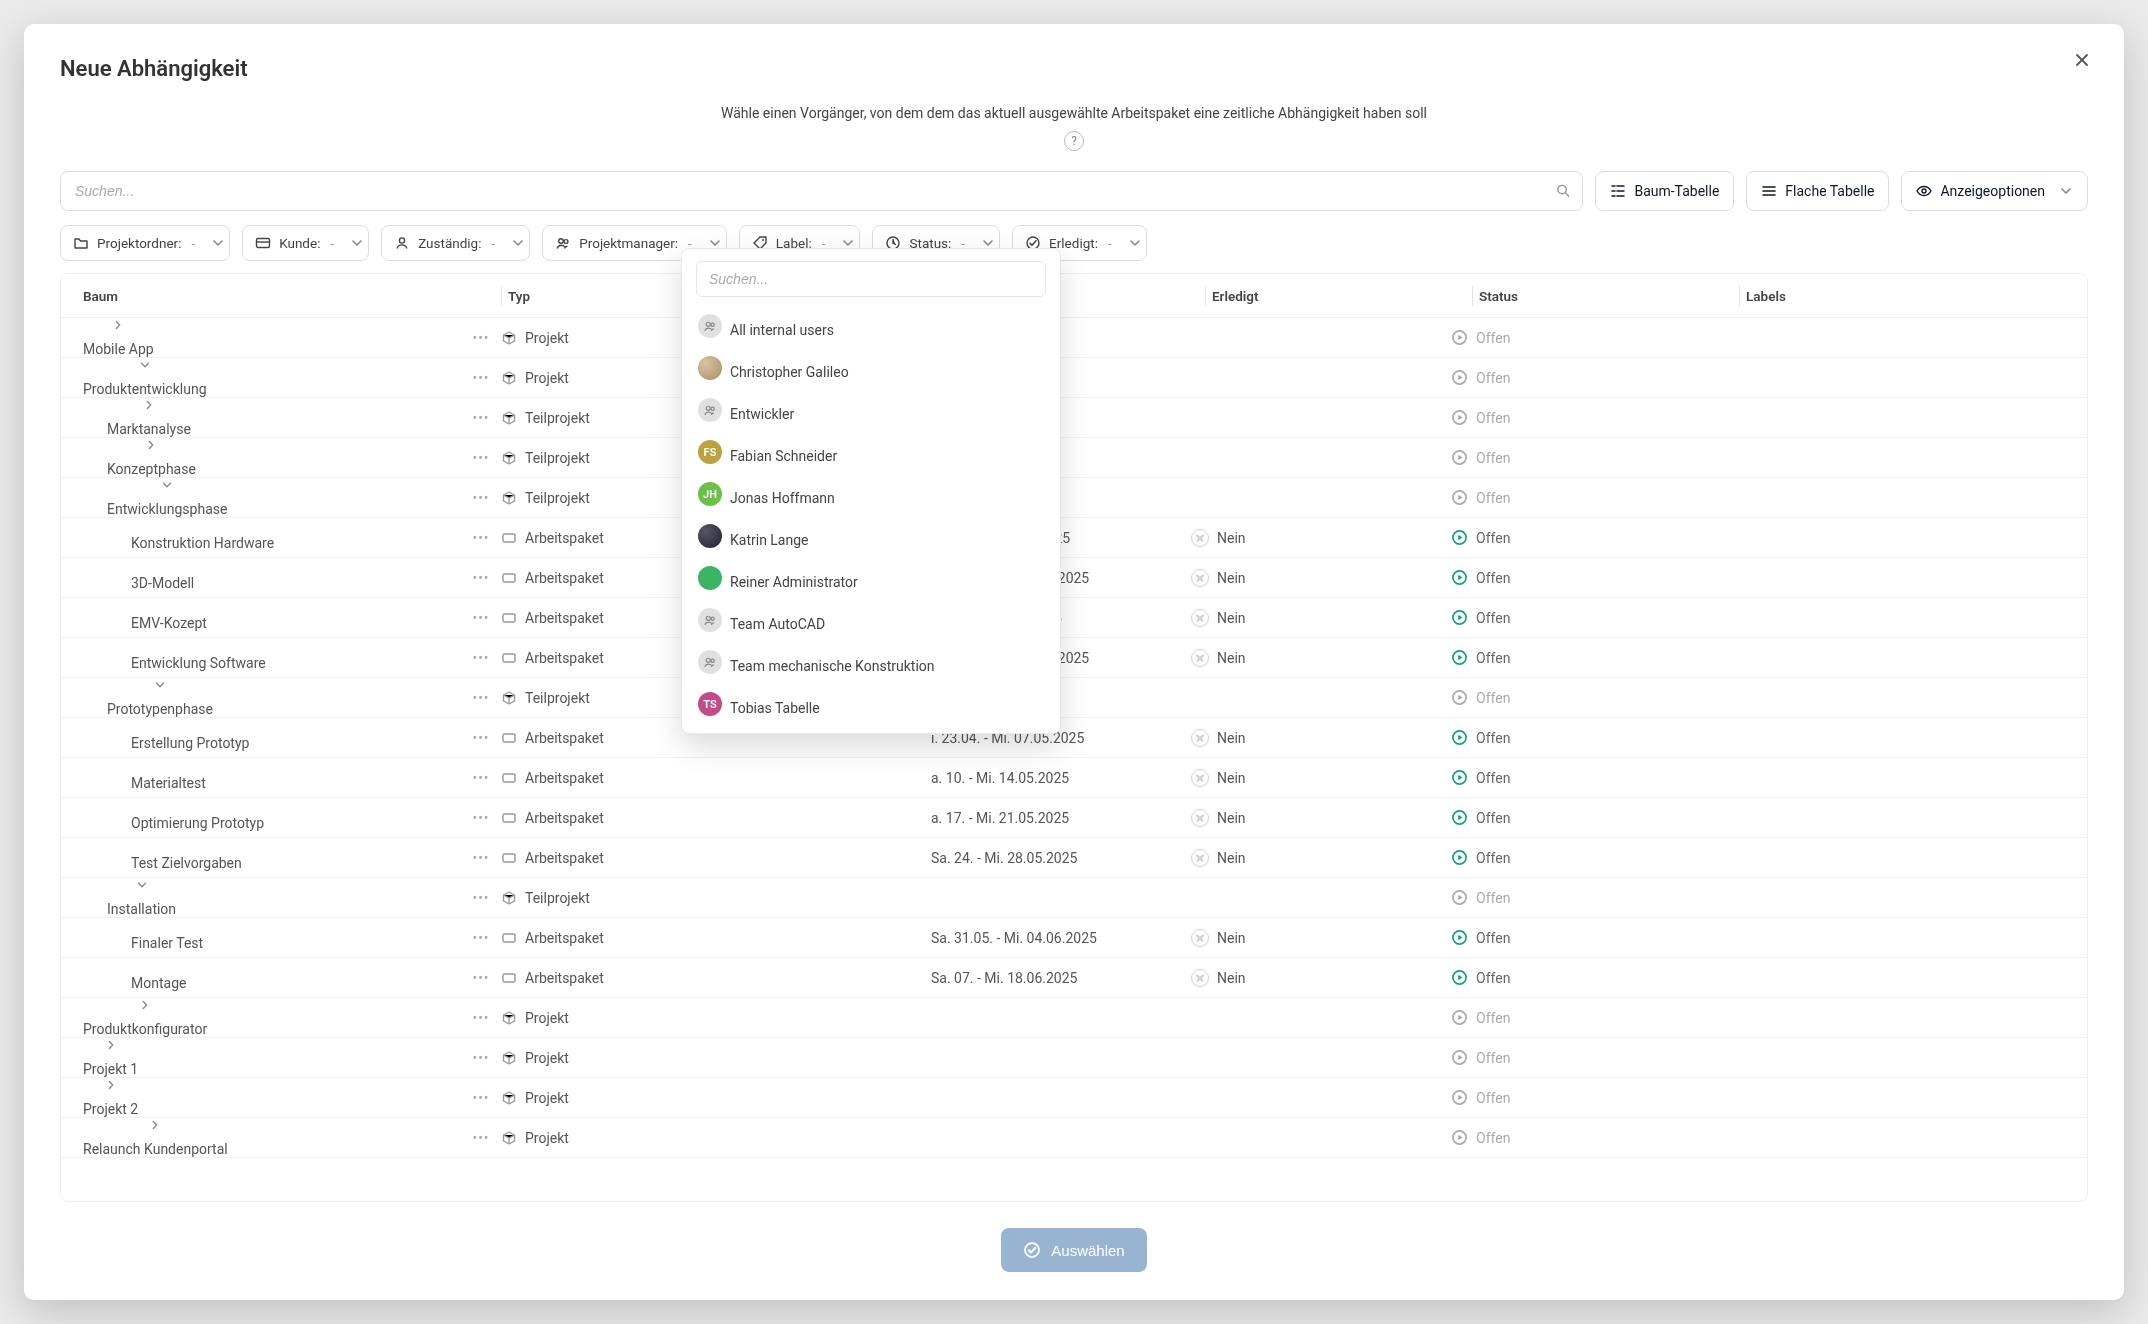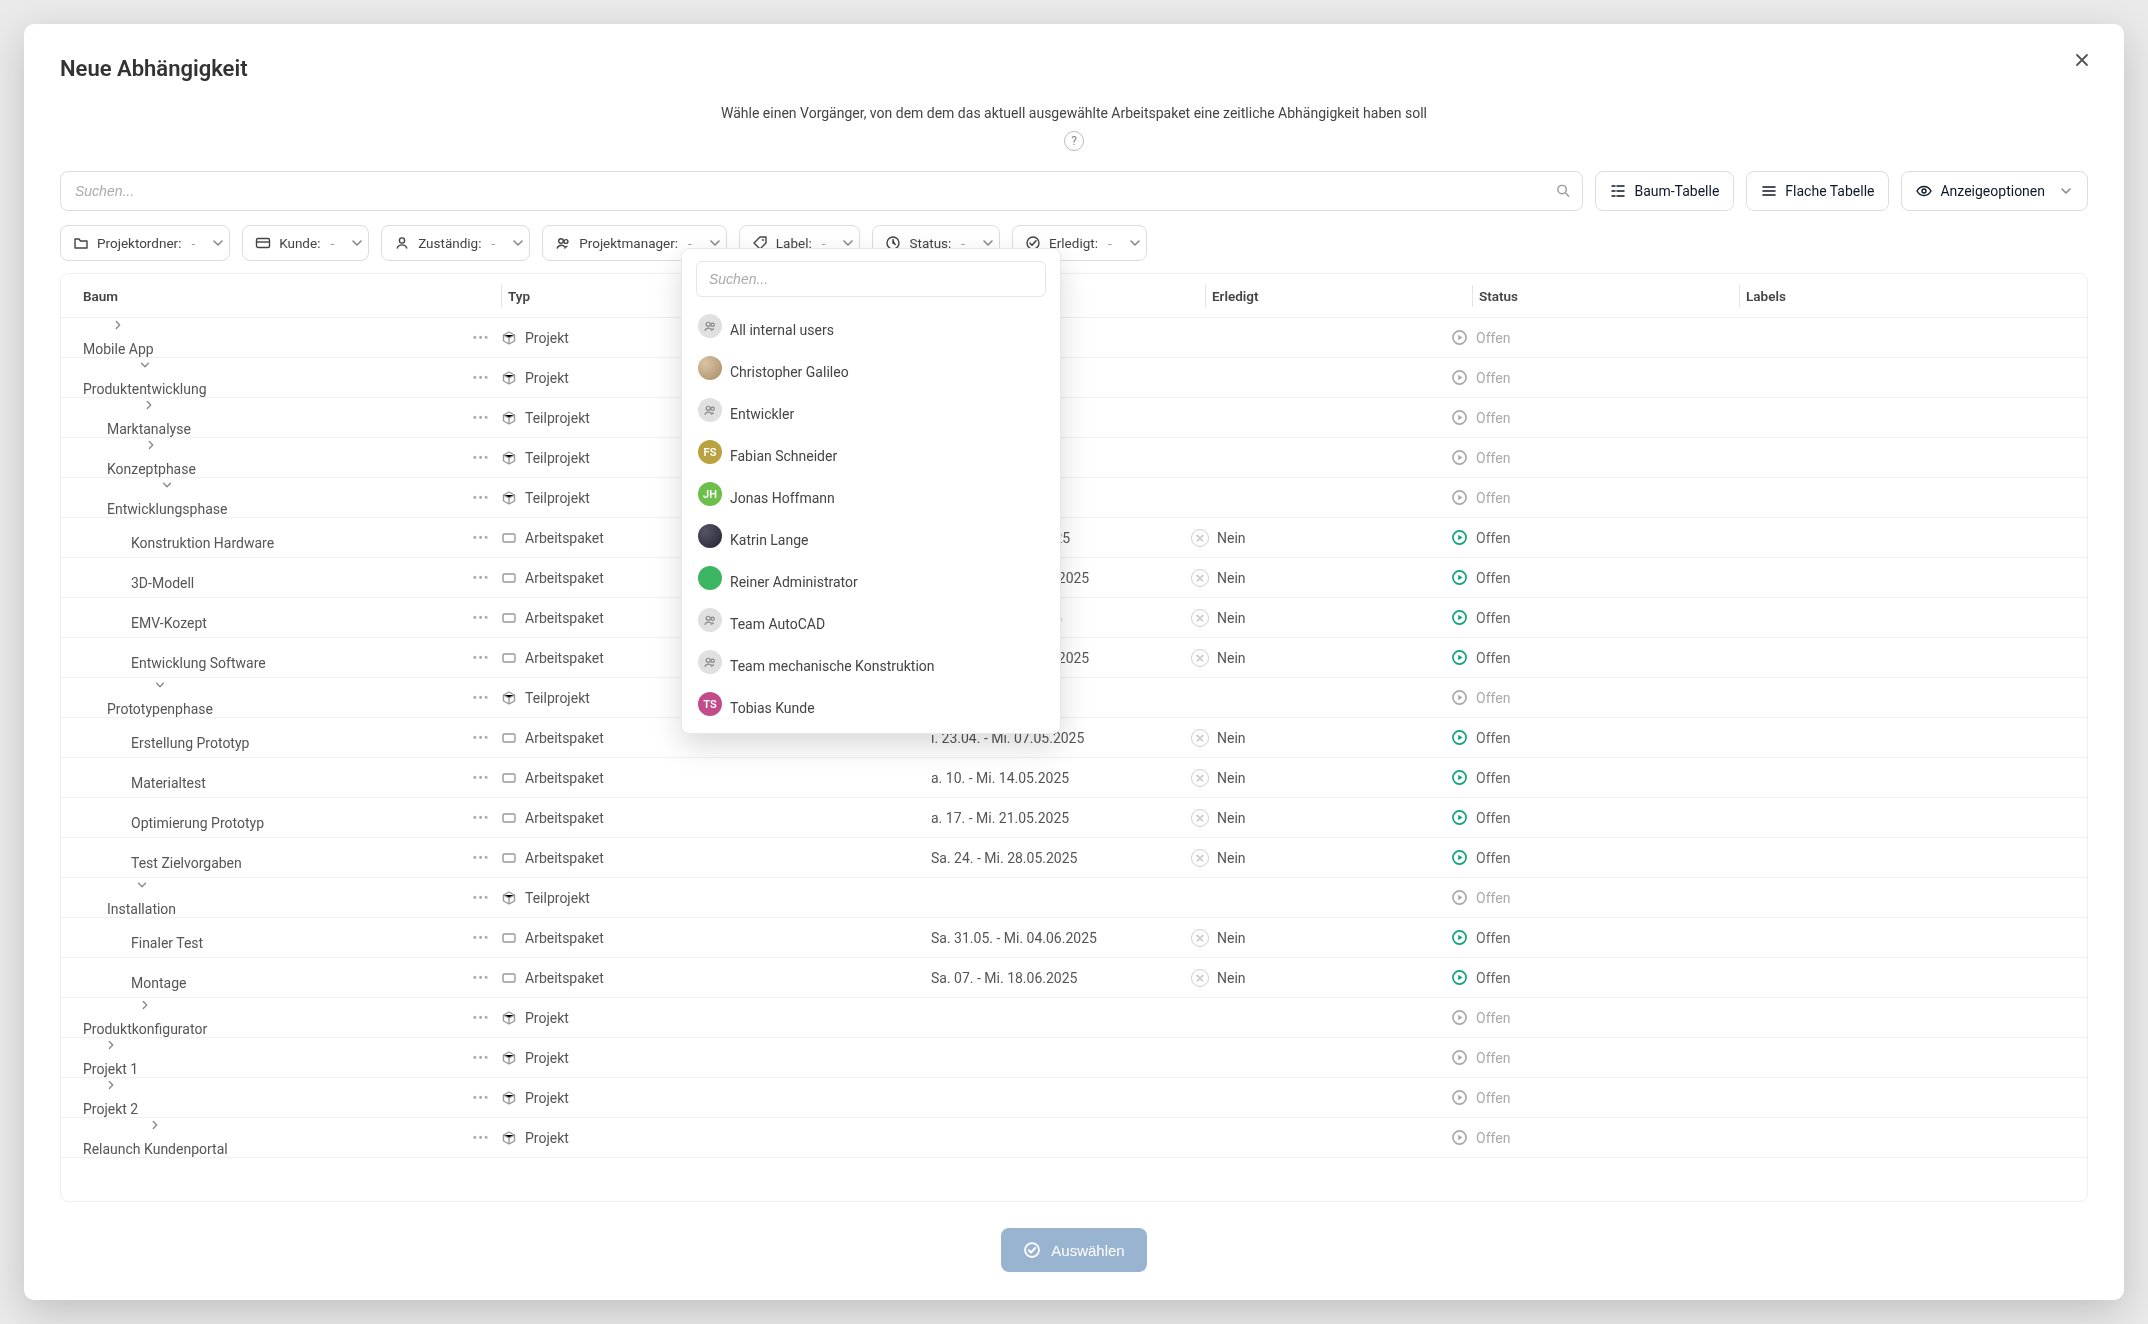--- a/index.html
+++ b/index.html
@@ -1232,16 +1232,16 @@
       <div class="po-item">
         <span class="avatar av-grey">
           <svg width="14" height="14" viewBox="0 0 16 16" style="color:#888">
             <use href="#ic-users"></use>
           </svg>
         </span>
         <span>Team mechanische Konstruktion</span>
       </div>
       <div class="po-item">
         <span class="avatar av-ts">TS</span>
-        <span>Tobias Kunde</span>
+        <span>Tobias Tabelle</span>
       </div>
     </div>
 </div>
 
 </body></html>

